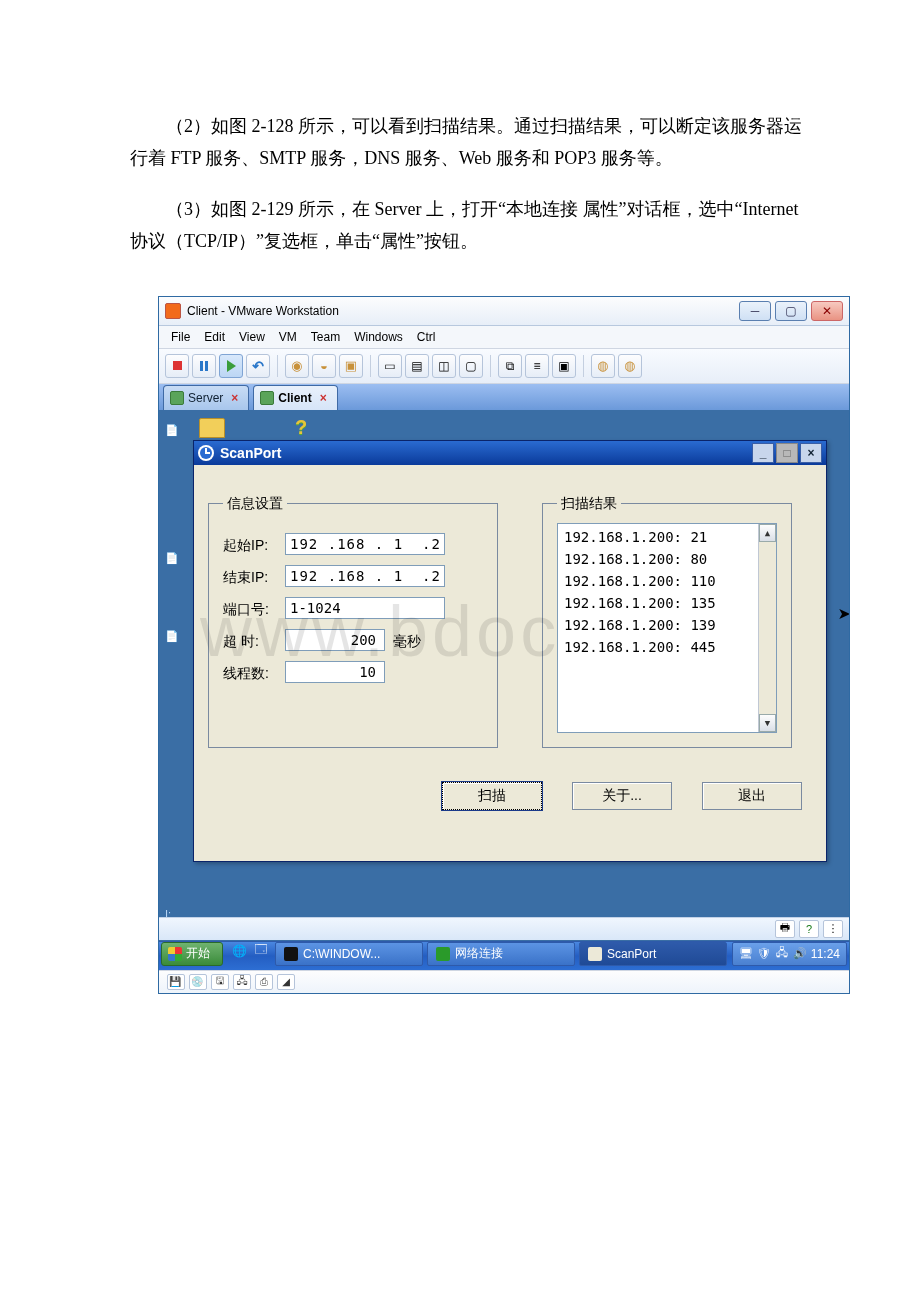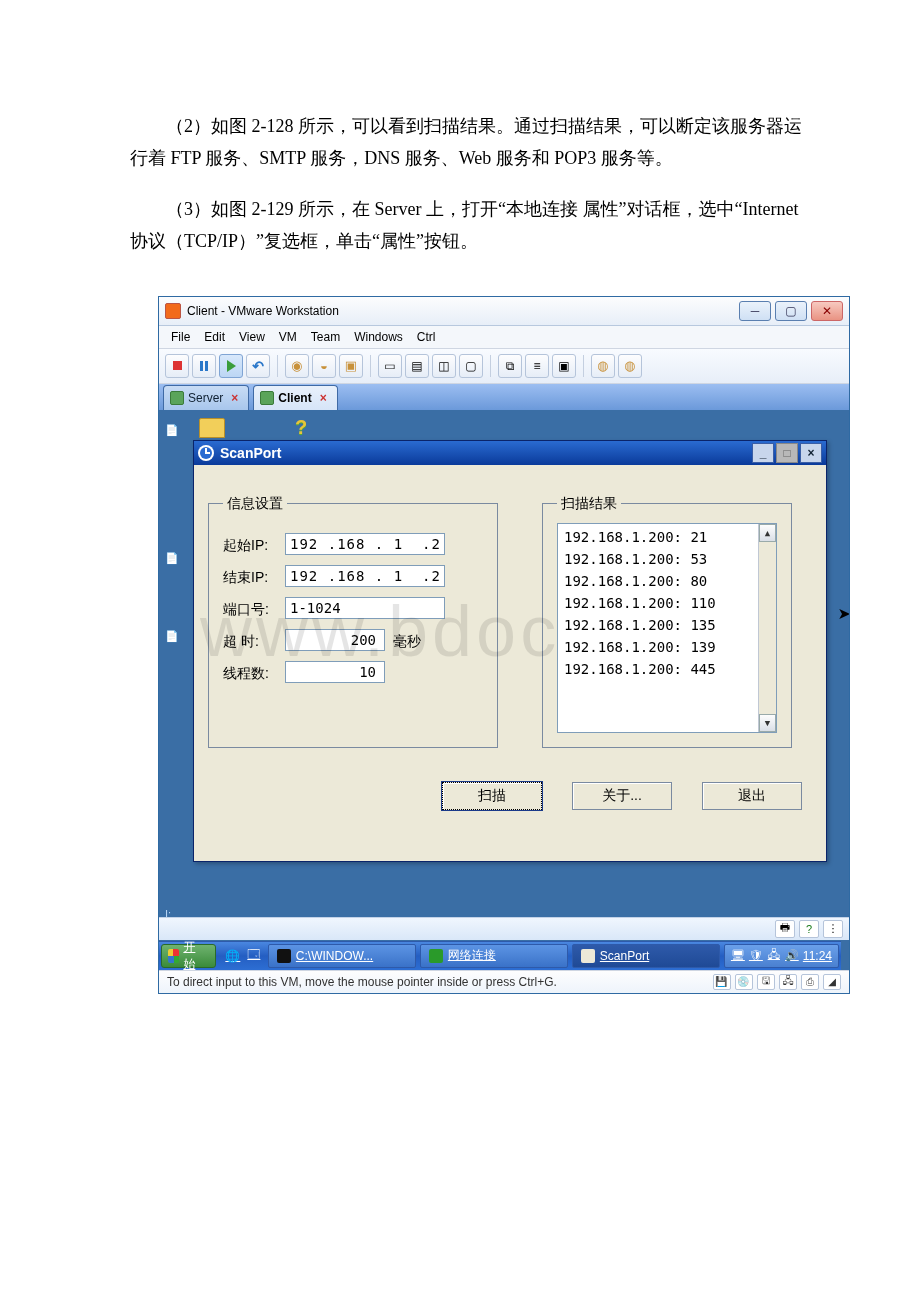--- a/index.html
+++ b/index.html
@@ -148,23 +148,23 @@
   .leftbar-letters{position:absolute;left:6px;bottom:36px;color:#b7d4f4;font-size:11px;line-height:13px;}
   
   .vm-toolstrip{
     height:22px;background:linear-gradient(#f0f6fe,#d9e7f8);border-top:1px solid #c2d2e8;
     display:flex;align-items:center;justify-content:flex-end;padding:0 6px;gap:4px;position:absolute;bottom:30px;left:0;right:0;
   }
   .vm-toolstrip .mini{width:18px;height:16px;border:1px solid #b5c4da;background:#fff;border-radius:2px;display:flex;align-items:center;justify-content:center;font-size:11px;}
   .vm-toolstrip .mini.q{color:#1a7a1a;}
   
   .taskbar{
-    position:absolute; bottom:0; left:0; right:8px; height:28px;
+    position:absolute; bottom:0; left:0; right:0; height:28px;
     background:linear-gradient(#4a87e0,#245ec2 50%,#2d6ed3); border-top:1px solid #2e5aaa;
-    display:flex;align-items:center; padding:0 2px; gap:4px; color:#fff; font-size:12px;text-decoration:underline;
+    display:flex;align-items:flex-start; padding:0 2px; gap:4px; color:#fff; font-size:12px;
   }
   .start{
     height:22px; padding:0 12px 0 6px; border-radius:3px;
     background:linear-gradient(#6fb36f,#3a8b3a); border:1px solid #2a6a2a;
     display:flex;align-items:center;gap:4px; font-family:"SimSun","宋体"; color:#fff;
   }
   .start .flag{width:14px;height:14px;background:conic-gradient(#e33 0 25%,#3a3 0 50%,#37c 0 75%,#ec3 0 100%);border-radius:2px;}
   .qlaunch{display:flex;gap:3px;margin-left:4px;}
   .qlaunch .q{width:18px;height:18px;border-radius:2px;display:flex;align-items:center;justify-content:center;}
   .tasks{display:flex;gap:4px;margin-left:1px;flex:1;}
@@ -342,21 +342,20 @@
             <label>线程数:</label>
             <input class="ipt num" value="10" style="">
           </div>
         </fieldset>
 
         <fieldset class="fs-right">
           <legend>扫描结果</legend>
           <div class="resultbox">
             <div class="lines" id="result-lines">
                 <div>192.168.1.200: 21</div>
-                <div>192.168.1.200: 53</div>
                 <div>192.168.1.200: 80</div>
                 <div>192.168.1.200: 110</div>
                 <div>192.168.1.200: 135</div>
                 <div>192.168.1.200: 139</div>
                 <div>192.168.1.200: 445</div>
               </div>
             <div class="scroll">
               <div class="arrow">▲</div>
               <div class="arrow">▼</div>
             </div>
@@ -404,21 +403,20 @@
         <span class="ti">🖥</span>
         <span class="ti">🛡</span>
         <span class="ti">🖧</span>
         <span class="ti">🔊</span>
         <span>11:24</span>
       </div>
     </div>
   </div>
 
   <div class="statusbar">
-    <span>To direct input to this VM, move the mouse pointer inside or press Ctrl+G.</span>
     <div class="status-right">
       <div class="sb-ico">💾</div>
       <div class="sb-ico">💿</div>
       <div class="sb-ico">🖫</div>
       <div class="sb-ico">🖧</div>
       <div class="sb-ico">⎙</div>
       <div class="sb-ico">◢</div>
     </div>
   </div>
 </div>

